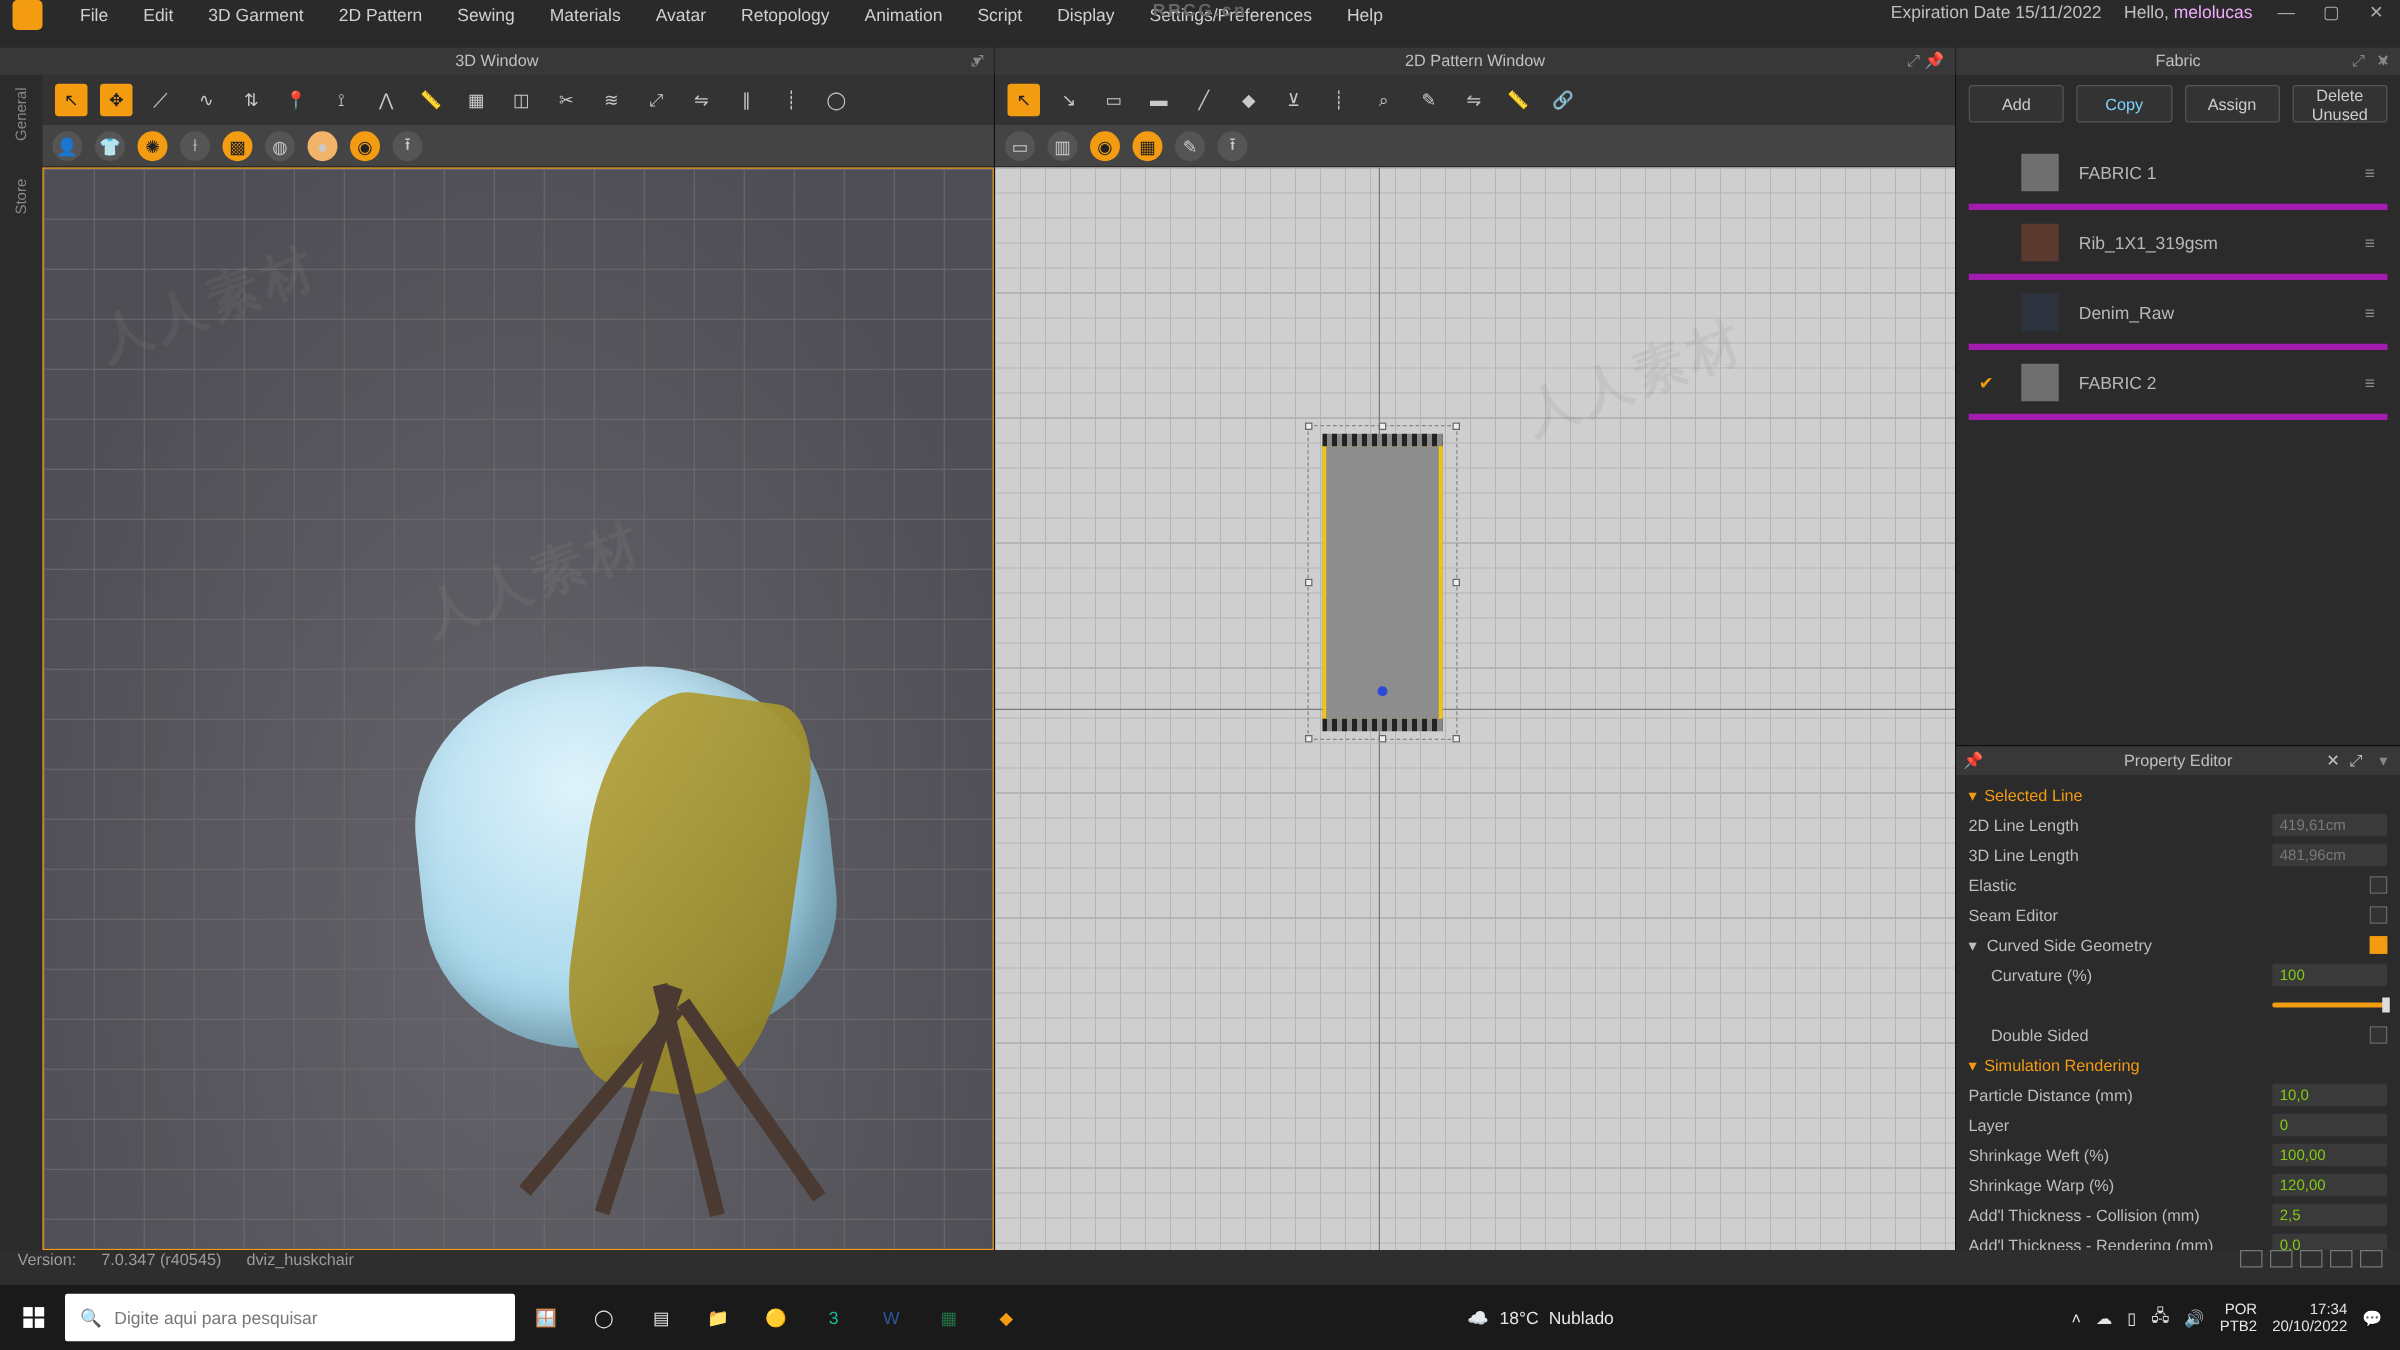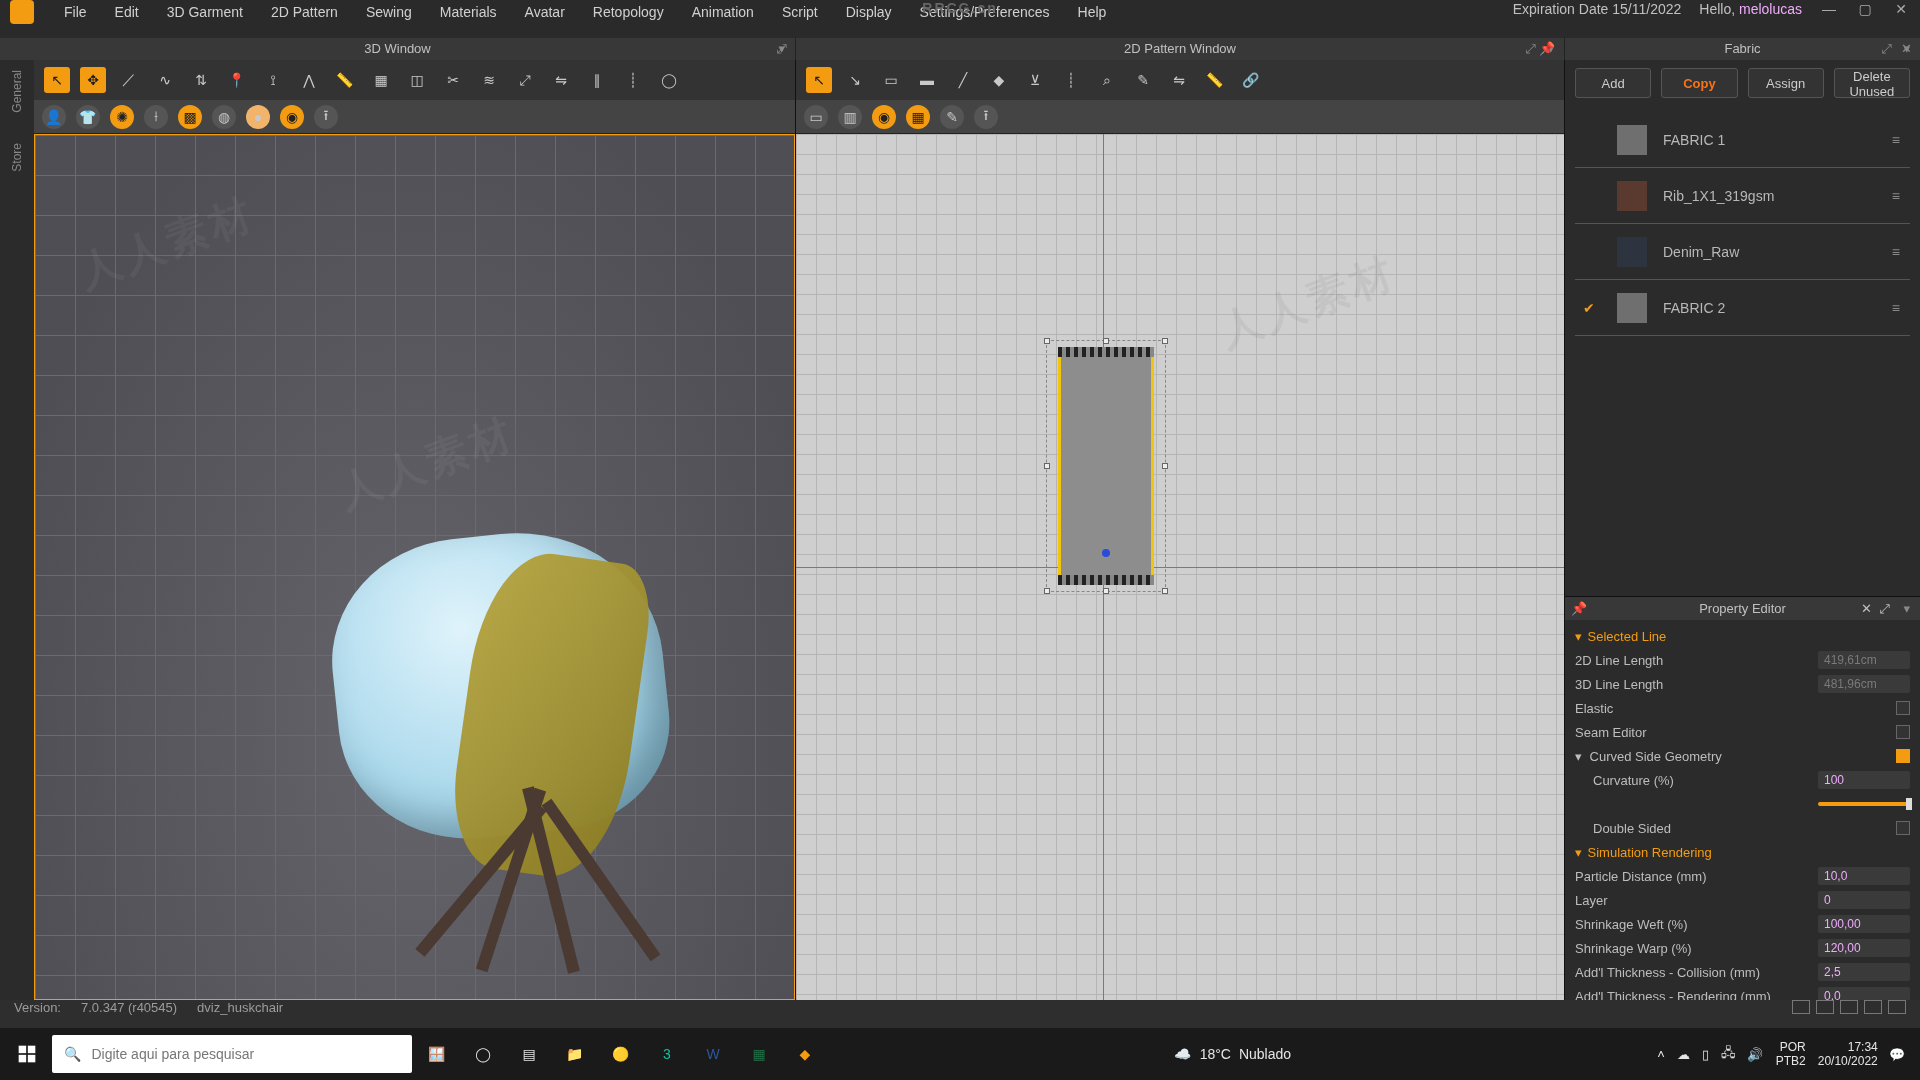--- a/index.html
+++ b/index.html
@@ -71,35 +71,35 @@
 .pattern::before, .pattern::after { content:""; position:absolute; left:-3px; right:-3px; height:10px; background:repeating-linear-gradient(90deg,#222 0 4px,#888 4px 8px); }
 .pattern::before { top:-10px; } .pattern::after { bottom:-10px; }
 .pattern .dot { position:absolute; width:8px; height:8px; background:#2a4bd7; border-radius:50%; left:50%; bottom:18px; transform:translateX(-50%); }
 .handle { position:absolute; width:6px; height:6px; border:1px solid #666; background:#eee; }
 .bbox { position:absolute; left:250px; top:206px; width:120px; height:252px; border:1px dashed #888; }
 
 
 .rightpanel { width: 355px; background:#2b2b2b; display:flex; flex-direction:column; }
 .fab-actions { height:46px; display:flex; align-items:center; justify-content:space-around; gap:10px; padding:0 10px; }
 .fab-actions button { flex:1; height:30px; border:1px solid #555; background:#333; color:#ccc; font-size:13px; border-radius:3px; }
-.fab-actions button.disabled { color:#f97316;font-weight:bold; }
+.fab-actions button.disabled { color:#7dd3fc; }
 .fabric-list { flex:1; overflow:auto; padding:6px 10px; }
-.fabric-item { height:56px; display:flex; align-items:center; gap:16px; padding:0 8px; border-bottom:1px solid #a21caf; position:relative; }
+.fabric-item { height:56px; display:flex; align-items:center; gap:16px; padding:0 8px; border-bottom:5px solid #a21caf; position:relative; }
 .fabric-item .swatch { width:30px; height:30px; background:#666; }
 .fabric-item .check { width:18px; color:#f39c12; visibility:hidden; }
 .fabric-item.selected .check { visibility:visible; }
 .fabric-item .handle-ic { position:absolute; right:10px; color:#888; }
 
 
 .prop-header { height:24px; background:#383838; text-align:center; line-height:24px; font-size:13px; color:#c0c0c0; position:relative; border-top:1px solid #111; }
 .prop-header .chev { position:absolute; right:10px; top:0; color:#888; }
 .prop-body { flex:0 0 380px; overflow:auto; padding:4px 10px 10px; font-size:13px; }
 .prop-row { display:flex; align-items:center; height:24px; gap:8px; }
 .prop-row .lbl { flex:1; color:#bdbdbd; }
-.prop-row .val { width:92px; height:18px; background:#3a3a3a; color:#f0abfc; text-align:left; padding:0 6px; font-size:12px; line-height:18px; border-radius:2px; }
+.prop-row .val { width:92px; height:18px; background:#3a3a3a; color:#84cc16; text-align:left; padding:0 6px; font-size:12px; line-height:18px; border-radius:2px; }
 .prop-row .val.ro { color:#7a7a7a; }
 .prop-row .chk { width:14px; height:14px; border:1px solid #666; background:#333; }
 .prop-row .chk.on { background:#f39c12; border-color:#f39c12; }
 .prop-section { color:#f39c12; font-size:13px; height:24px; display:flex; align-items:center; gap:6px; }
 .prop-section .tri { color:#f39c12; }
 .indent { padding-left:18px; }
 .slider { flex:0 0 92px; height:4px; background:#f39c12; position:relative; border-radius:2px; }
 .slider::after { content:""; position:absolute; right:-2px; top:-4px; width:6px; height:12px; background:#ddd; }
 
 

